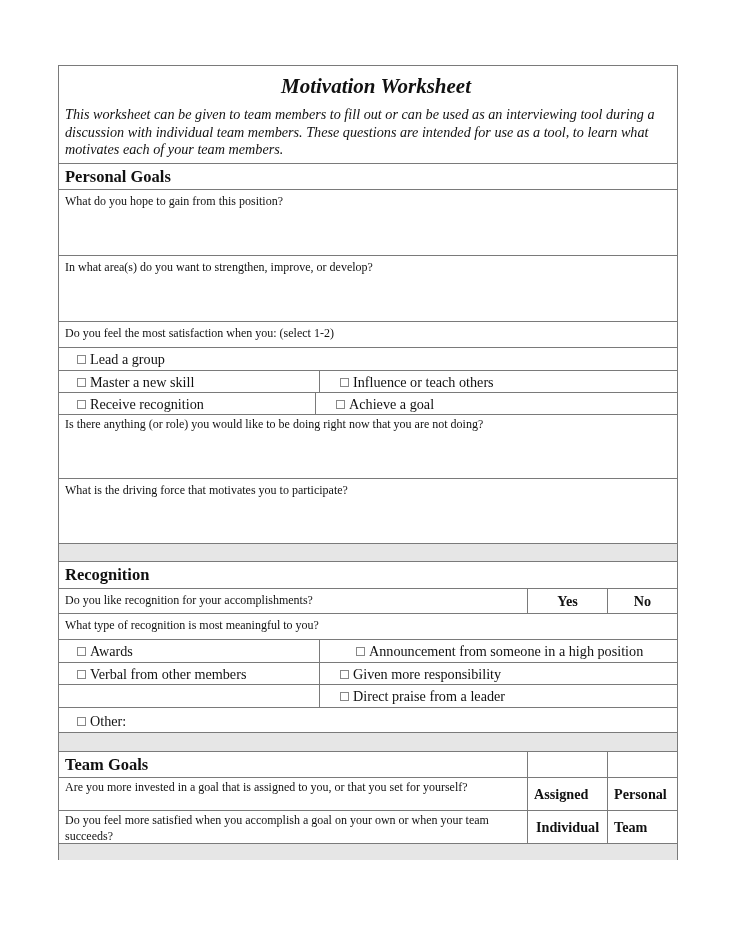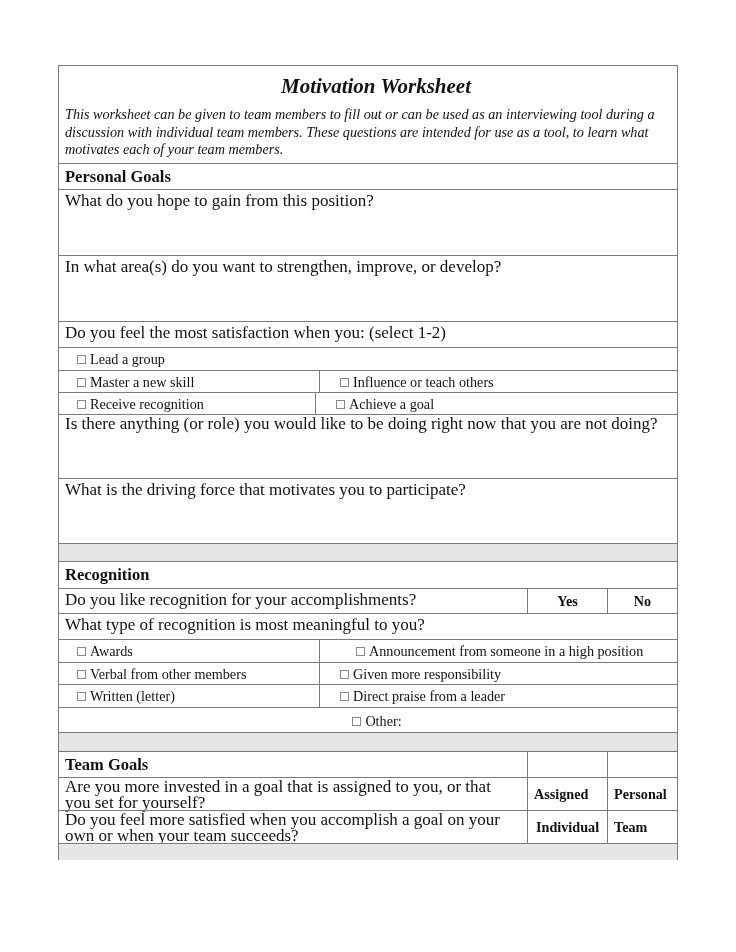--- a/index.html
+++ b/index.html
@@ -10,21 +10,21 @@
   .row { position: absolute; left: 0; right: 0; border-top: 1.5px solid #7a7a7a; box-sizing: border-box; }
   .row.first { border-top: none; }
   .gray { background: #e6e6e6; }
   .cell { position: absolute; top: 0; bottom: 0; box-sizing: border-box; }
   .vline { border-left: 1.5px solid #7a7a7a; }
   .title { position: absolute; left: 16px; right: 0; top: 8px; text-align: center;
            font-size: 21px; font-weight: bold; font-style: italic; }
   .intro { position: absolute; left: 6px; right: 8px; top: 40px; font-size: 14.2px;
            font-style: italic; line-height: 17.5px; }
   .section { font-size: 16.5px; font-weight: bold; padding: 3px 0 0 6px; }
-  .q { font-size: 17px; padding: 3px 0 0 6px; line-height: 16px; font-family: Liberation Serif, serif; }
+  .q { font-size: 12px; padding: 3px 0 0 6px; line-height: 16px; font-family: Liberation Serif, serif; }
   .opt { font-size: 14.2px; padding: 2px 0 0 18px; line-height: 18px; }
   .opt2 { font-size: 14.2px; padding: 2px 0 0 20px; line-height: 18px; }
   .box { display: inline-block; width: 9px; height: 9px; border: 1px solid #888;
          margin-right: 4px; vertical-align: 0px; box-sizing: border-box; }
   .ans { font-size: 14.2px; font-weight: bold; display: flex; align-items: center; padding-left: 6px; }
   .ans.center { justify-content: center; padding-left: 0; }
 </style>
 </head>
 <body>
 
@@ -109,29 +109,26 @@
   </div>
   <div class="row" style="top:596px;height:22px;">
     <div class="cell" style="left:0;width:260px;">
       <div class="opt"><span class="box"></span><span>Verbal from other members</span></div>
     </div>
     <div class="cell vline" style="left:260px;right:0;">
       <div class="opt2"><span class="box"></span><span>Given more responsibility</span></div>
     </div>
   </div>
   <div class="row" style="top:618px;height:23px;">
-    <div class="cell" style="left:0;width:260px;">
-      <div class="opt"><span class="box"></span><span>Written (letter)</span></div>
-    </div>
     <div class="cell vline" style="left:260px;right:0;">
       <div class="opt2"><span class="box"></span><span>Direct praise from a leader</span></div>
     </div>
   </div>
 
-  <div class="row" style="top:641px;height:39px;text-align:center;">
+  <div class="row" style="top:641px;height:39px;">
     <div class="opt" style="padding-top:4px;"><span class="box"></span><span>Other:</span></div>
   </div>
 
   <div class="row gray" style="top:666px;height:19px;"></div>
 
   <div class="row" style="top:685px;height:26px;">
     <div class="cell" style="left:0;width:468px;">
       <div class="section">Team Goals</div>
     </div>
     <div class="cell vline" style="left:468px;width:80px;"></div>

